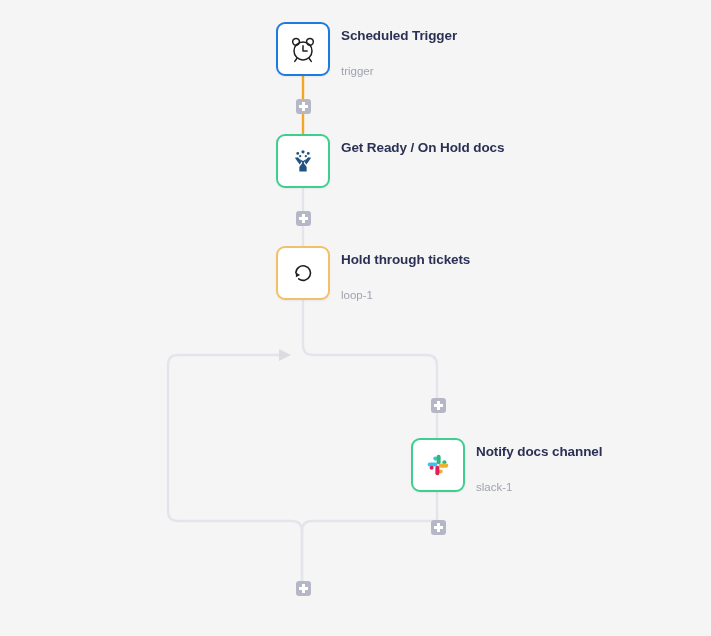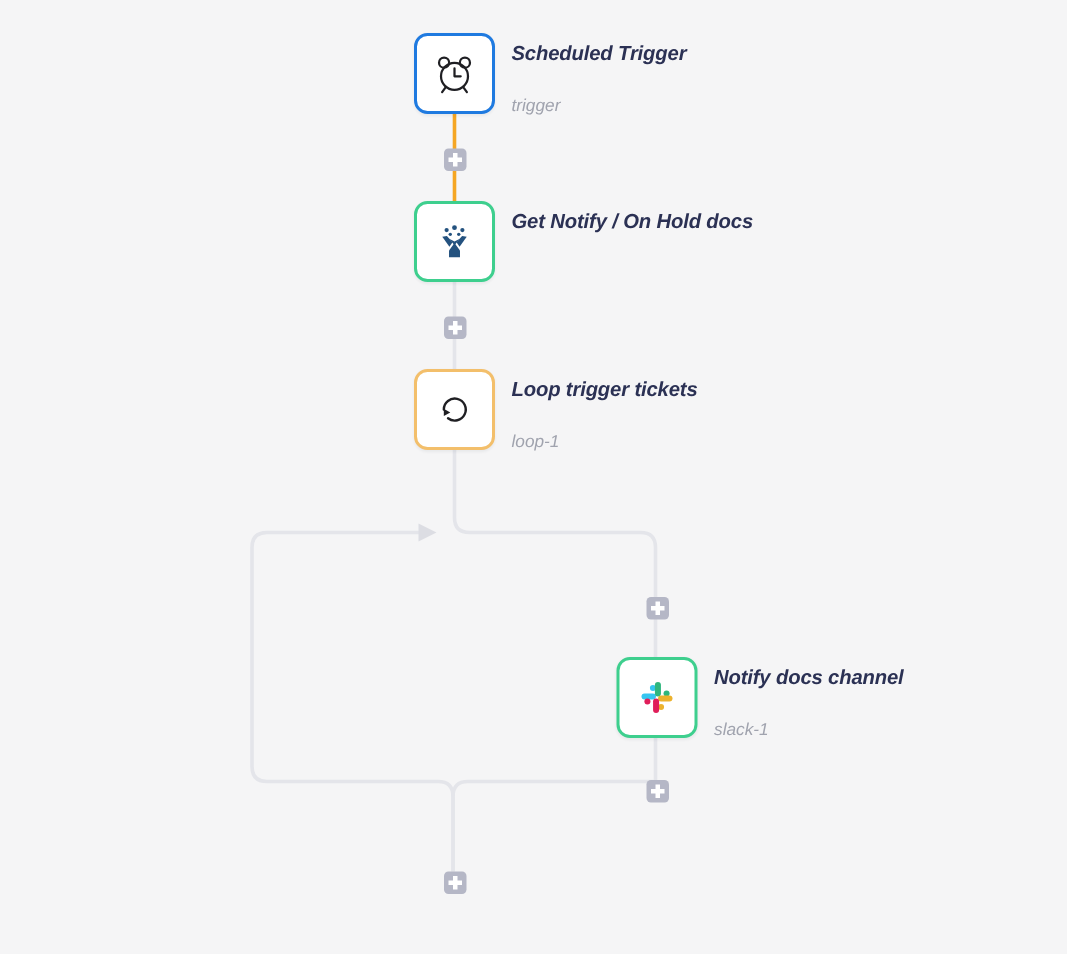--- a/index.html
+++ b/index.html
@@ -14,21 +14,20 @@
     font-family: "Liberation Sans", sans-serif;
     overflow: hidden;
     position: relative;
   }
   #canvas {
     position: absolute;
     left: 0;
     top: 0;
     width: 711px;
     height: 636px;
-    font-style: italic;
   }
   .edge-layer {
     position: absolute;
     left: 0;
     top: 0;
     width: 711px;
     height: 636px;
     pointer-events: none;
   }
   
@@ -147,33 +146,33 @@
           <circle cx="13.0" cy="10.9" r="1.2"></circle>
           <circle cx="19.0" cy="10.9" r="1.2"></circle>
         </g>
         <path fill="#24527f" d="M 7.3 12.6 L 10.6 12.0 L 14.6 16.6 L 12.4 19.8 Z"></path>
         <path fill="#24527f" d="M 24.7 12.6 L 21.4 12.0 L 17.4 16.6 L 19.6 19.8 Z"></path>
         <path fill="#24527f" d="M 16.0 17.0 L 19.9 22.4 L 19.9 27.2 L 12.1 27.2 L 12.1 22.4 Z"></path>
         <path fill="#24527f" d="M 12.6 14.2 L 16.0 18.8 L 19.4 14.2 L 16.0 16.0 Z"></path>
       </svg>
     </div>
     <div class="node-label">
-      <div class="node-title">Get Notify / On Hold docs</div>
+      <div class="node-title">Get Ready / On Hold docs</div>
     </div>
   </div>
 
   <div class="node" style="left:276px; top:246px;">
     <div class="node-box accent-amber">
       <svg class="icon-svg" width="30" height="30" viewBox="0 0 32 32">
         <path d="M 8.4 16 A 7.8 7.8 0 1 1 11.4 22.2" fill="none" stroke="#1f1f23" stroke-width="1.7" stroke-linecap="round"></path>
         <path d="M 8.4 20.6 L 8.4 15.4 L 13.0 18.2 Z" fill="#1f1f23"></path>
       </svg>
     </div>
     <div class="node-label">
-      <div class="node-title">Loop trigger tickets</div>
+      <div class="node-title">Hold through tickets</div>
       <div class="node-sub">loop-1</div>
     </div>
   </div>
 
   <div class="node" style="left:411px; top:438px;">
     <div class="node-box accent-green">
       <svg class="icon-svg" width="28" height="28" viewBox="0 0 32 32">
 
         <g fill="#36c5f0">
           <rect x="4.2" y="13.0" width="11.0" height="4.6" rx="2.3"></rect>

